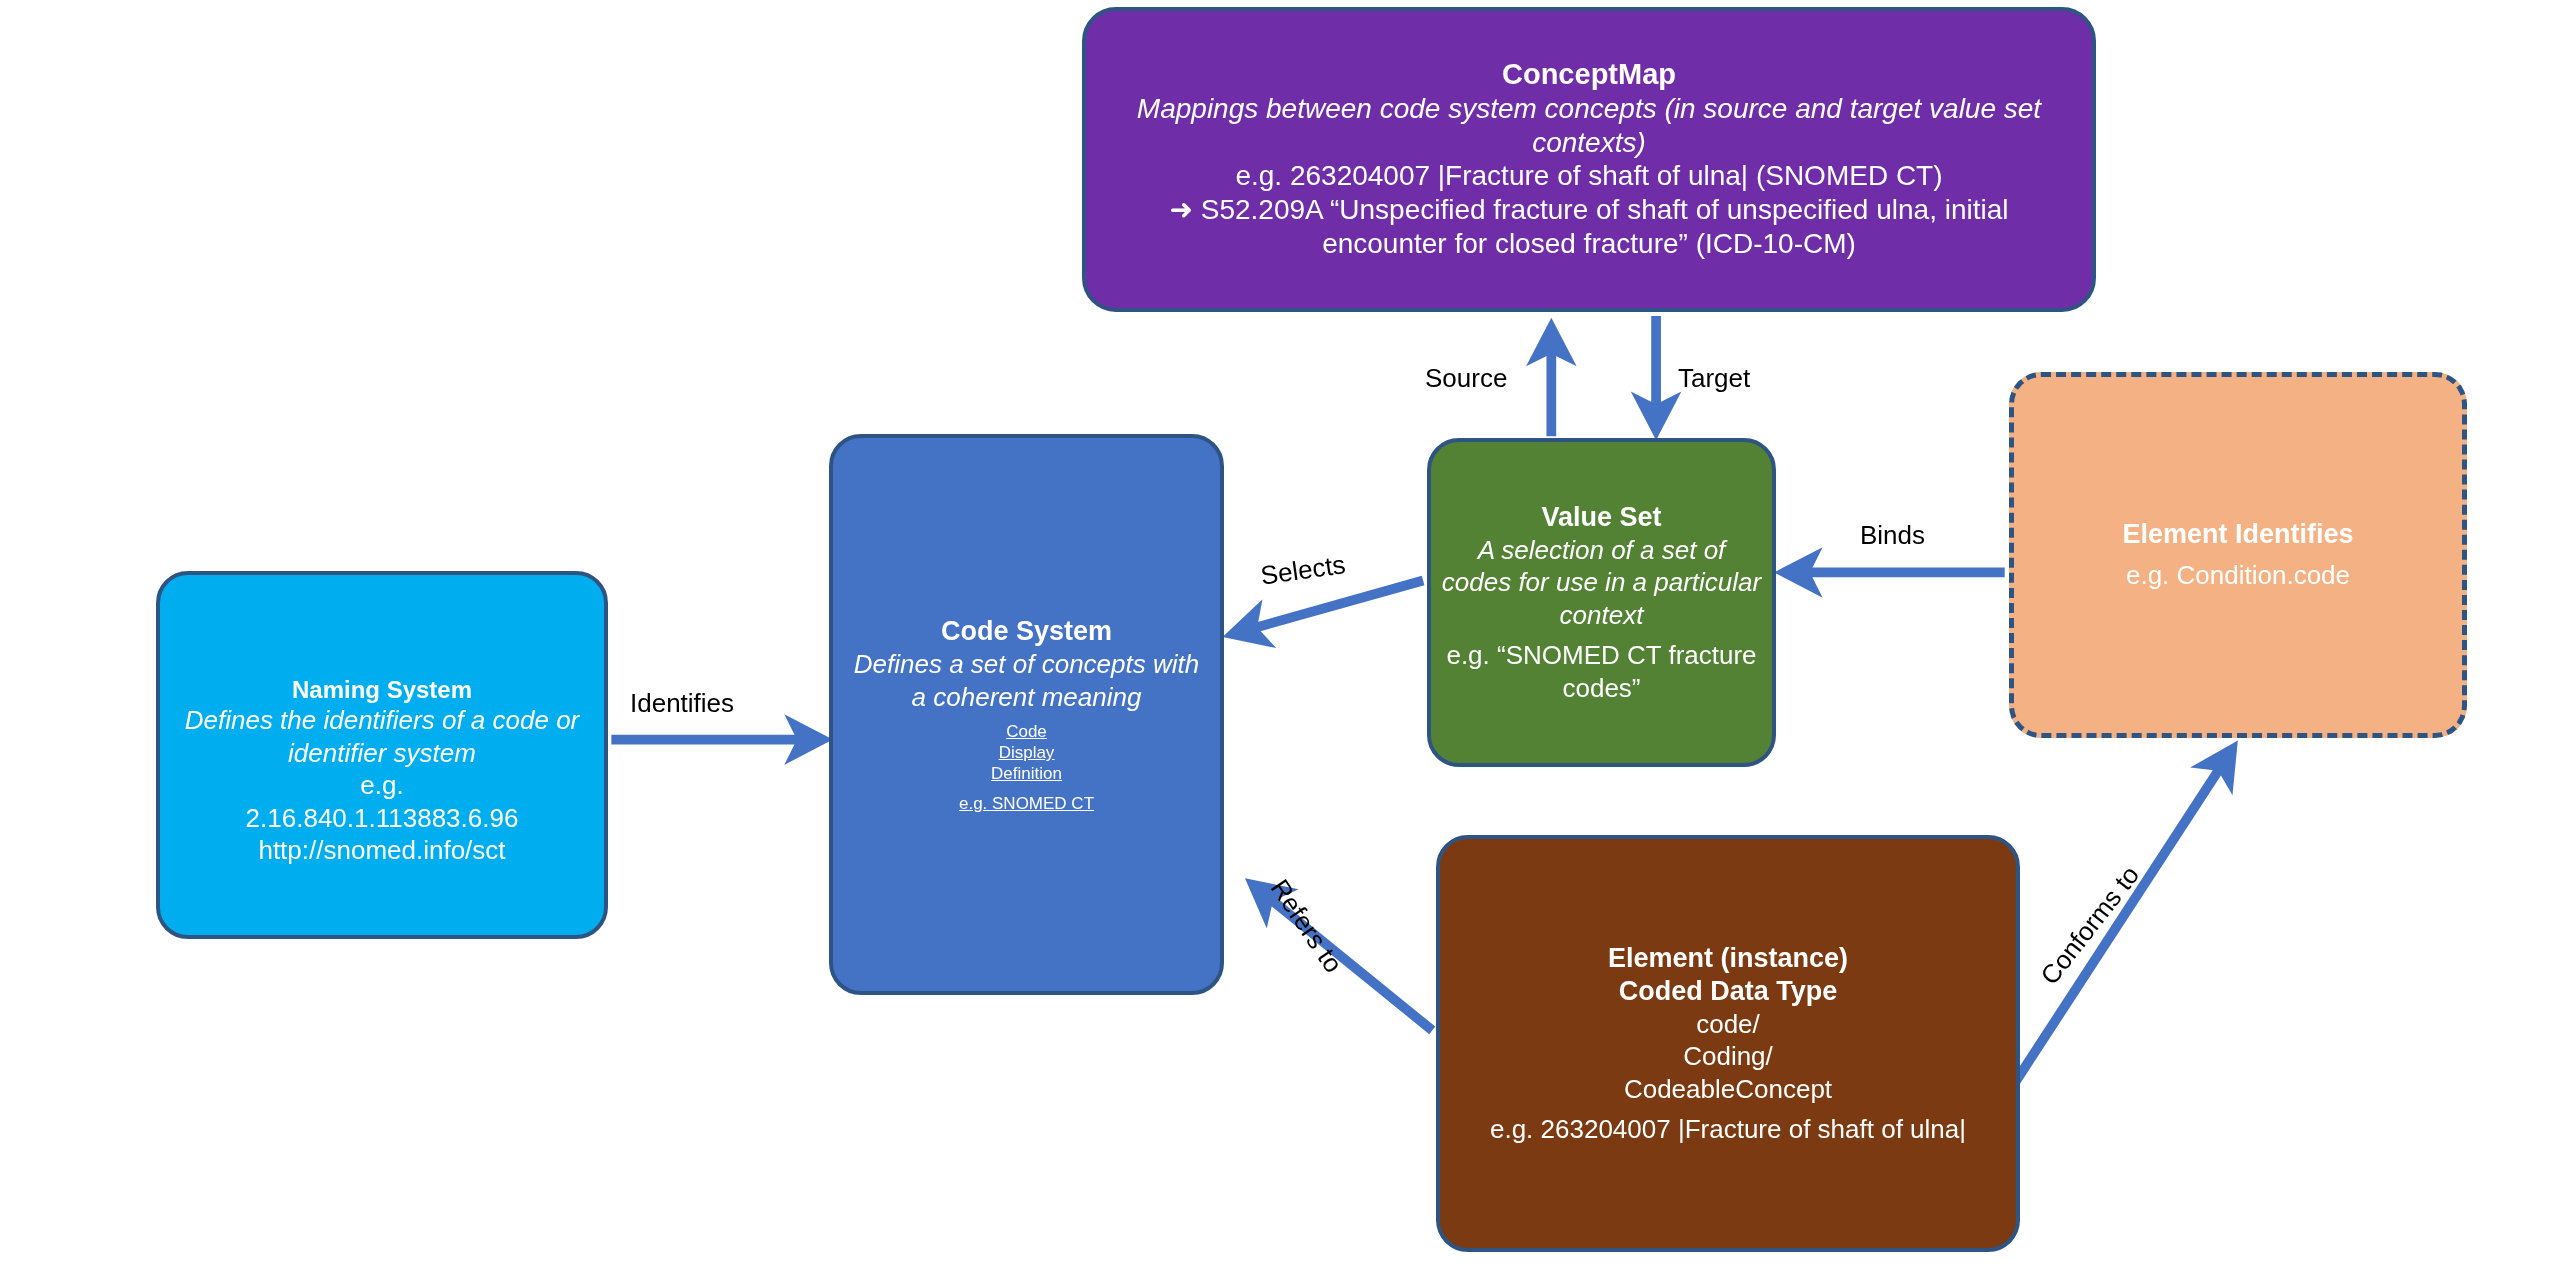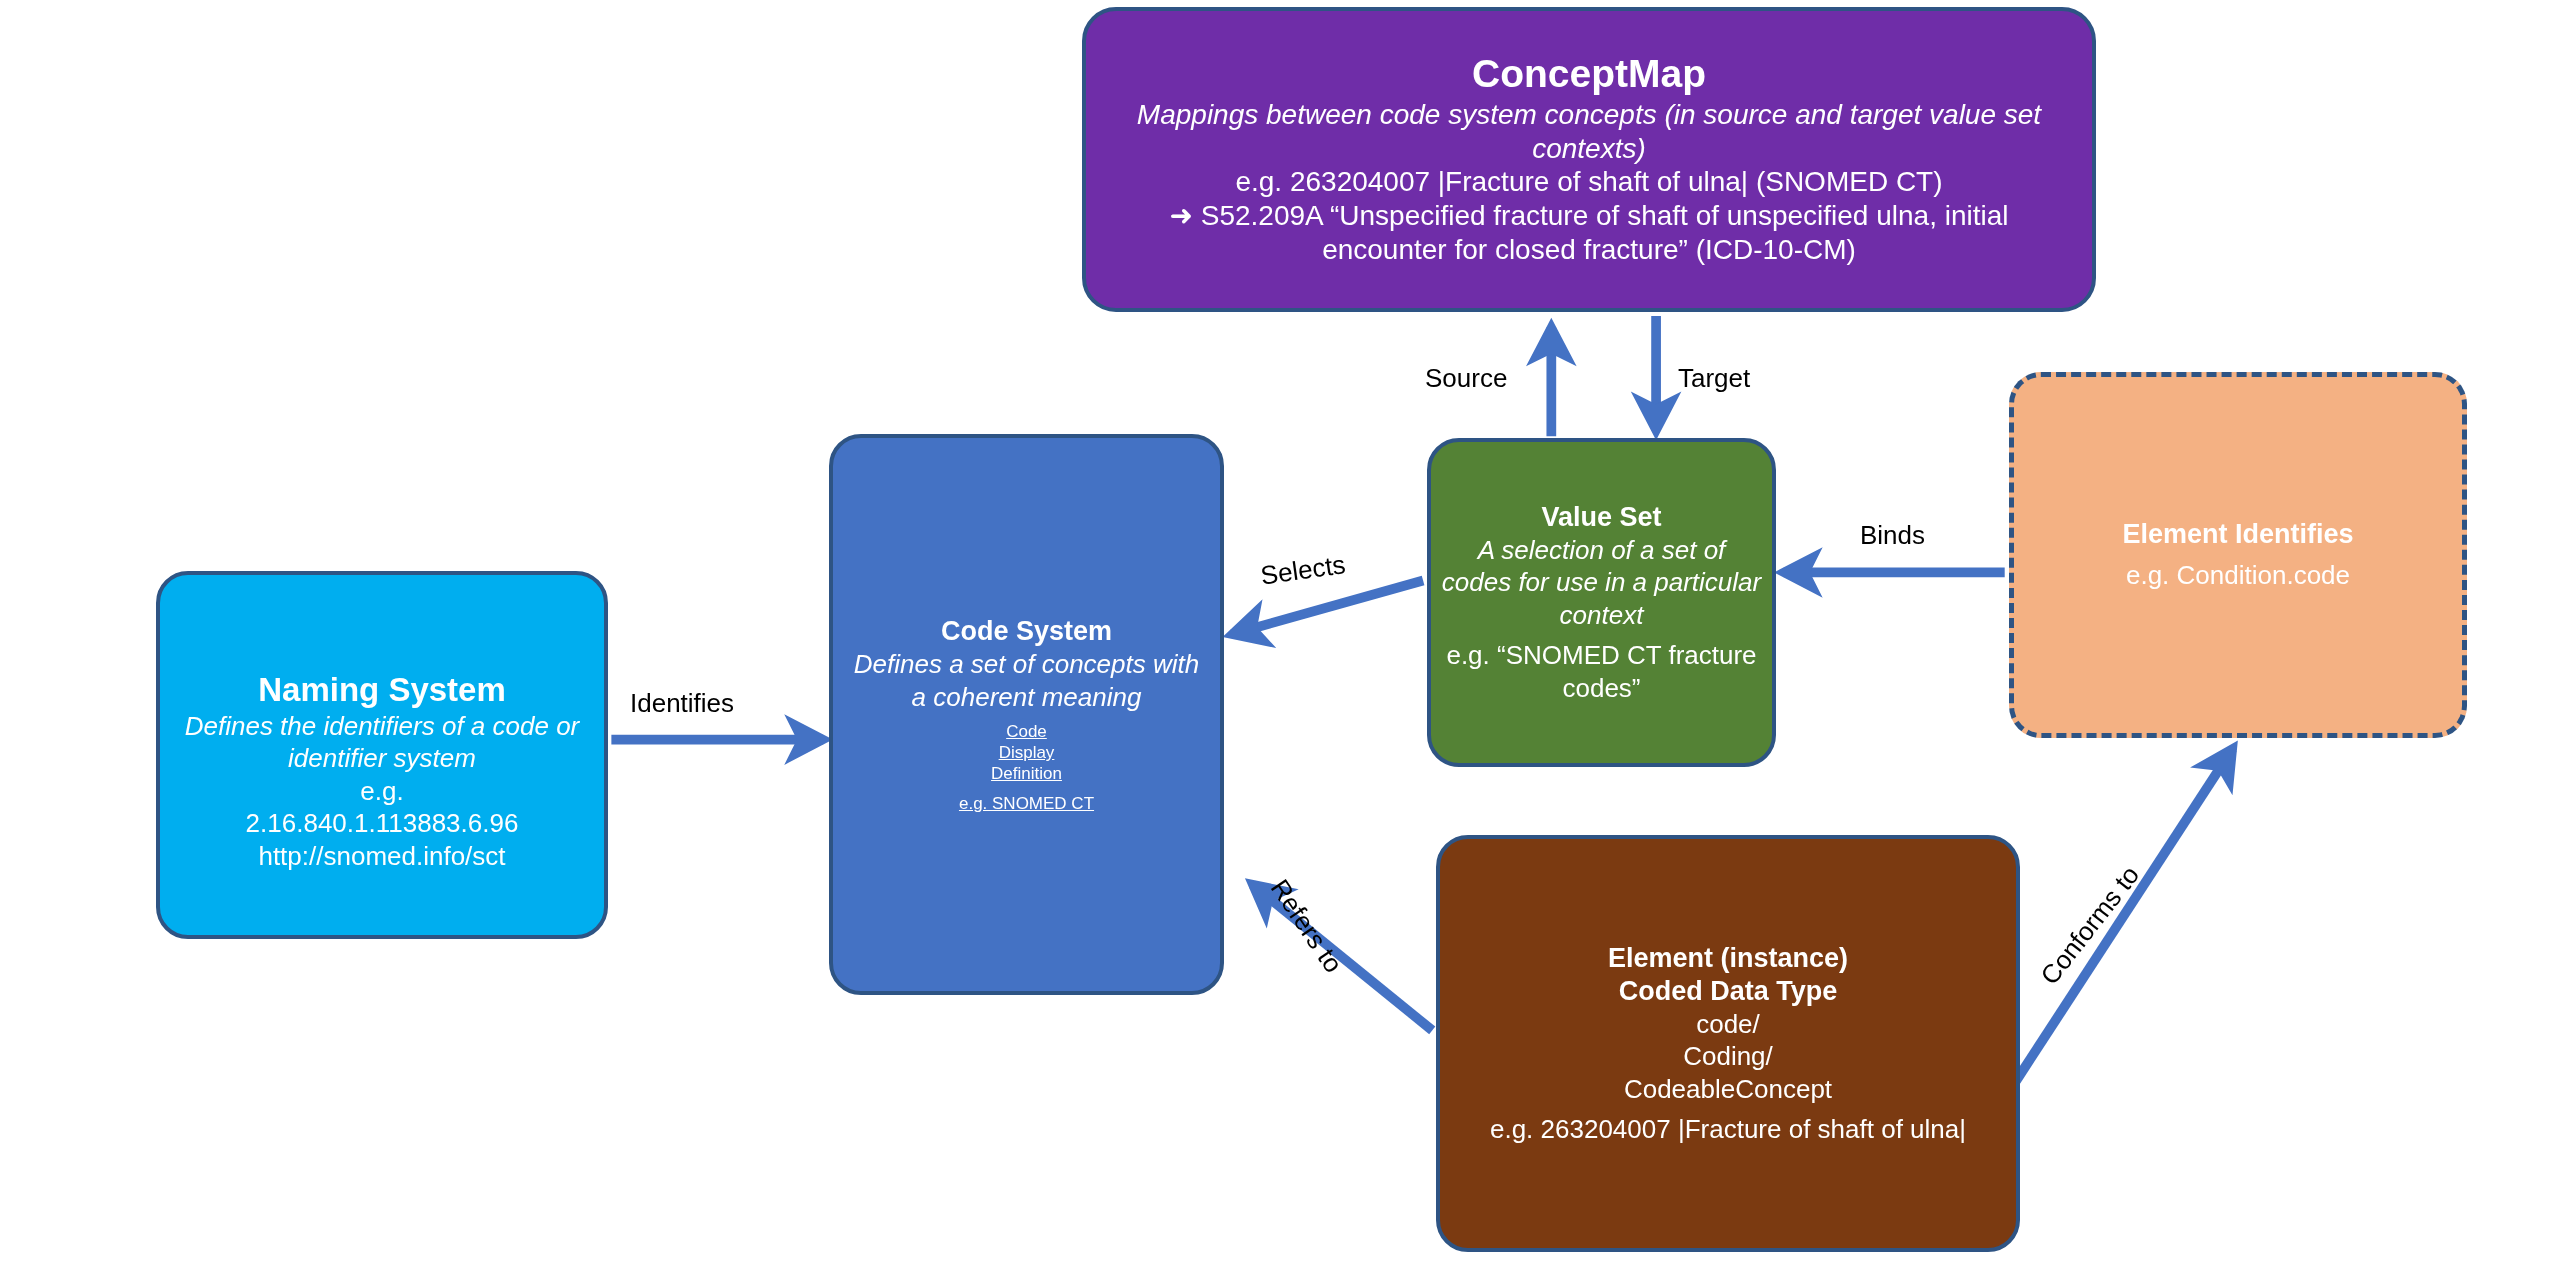--- a/index.html
+++ b/index.html
@@ -11,27 +11,27 @@
         align-items:center;justify-content:center;text-align:center;color:#ffffff;
         border:4px solid #2E5484;}
   .node .ttl{font-weight:bold;}
   .node .it{font-style:italic;}
   .node .pl{font-style:normal;}
   .node .gap{display:block;height:0.85em;}
 
   
   #concept-map{left:1082px;top:6.9px;width:1014px;height:305px;background:#6F2DA8;
                border-radius:34px;padding:5.7px 19.5px;}
-  #concept-map .ttl{font-size:39px;line-height:1.20;}
+  #concept-map .ttl{font-size:29px;line-height:1.20;}
   #concept-map .it{font-size:28px;line-height:1.20;}
   #concept-map .pl{font-size:28px;line-height:1.22;}
 
   #naming-system{left:156px;top:571px;width:452px;height:368px;background:#00AEEF;
                  border-radius:32px;padding:3.4px 11.4px;}
-  #naming-system .ttl{font-size:33px;line-height:1.22;margin-top:32px;}
+  #naming-system .ttl{font-size:24px;line-height:1.22;margin-top:32px;}
   #naming-system .it{font-size:26px;line-height:1.25;}
   #naming-system .pl{font-size:26px;line-height:1.25;}
 
   #code-system{left:829px;top:434px;width:395px;height:561px;background:#4472C4;
                border-radius:32px;padding:3.4px 12.6px;}
   #code-system .ttl{font-size:27px;line-height:1.22;}
   #code-system .it{font-size:26px;line-height:1.25;}
   #code-system .pl{font-size:17px;line-height:1.25;text-decoration:underline;}
 
   #value-set{left:1427px;top:438px;width:349px;height:329px;background:#548235;

